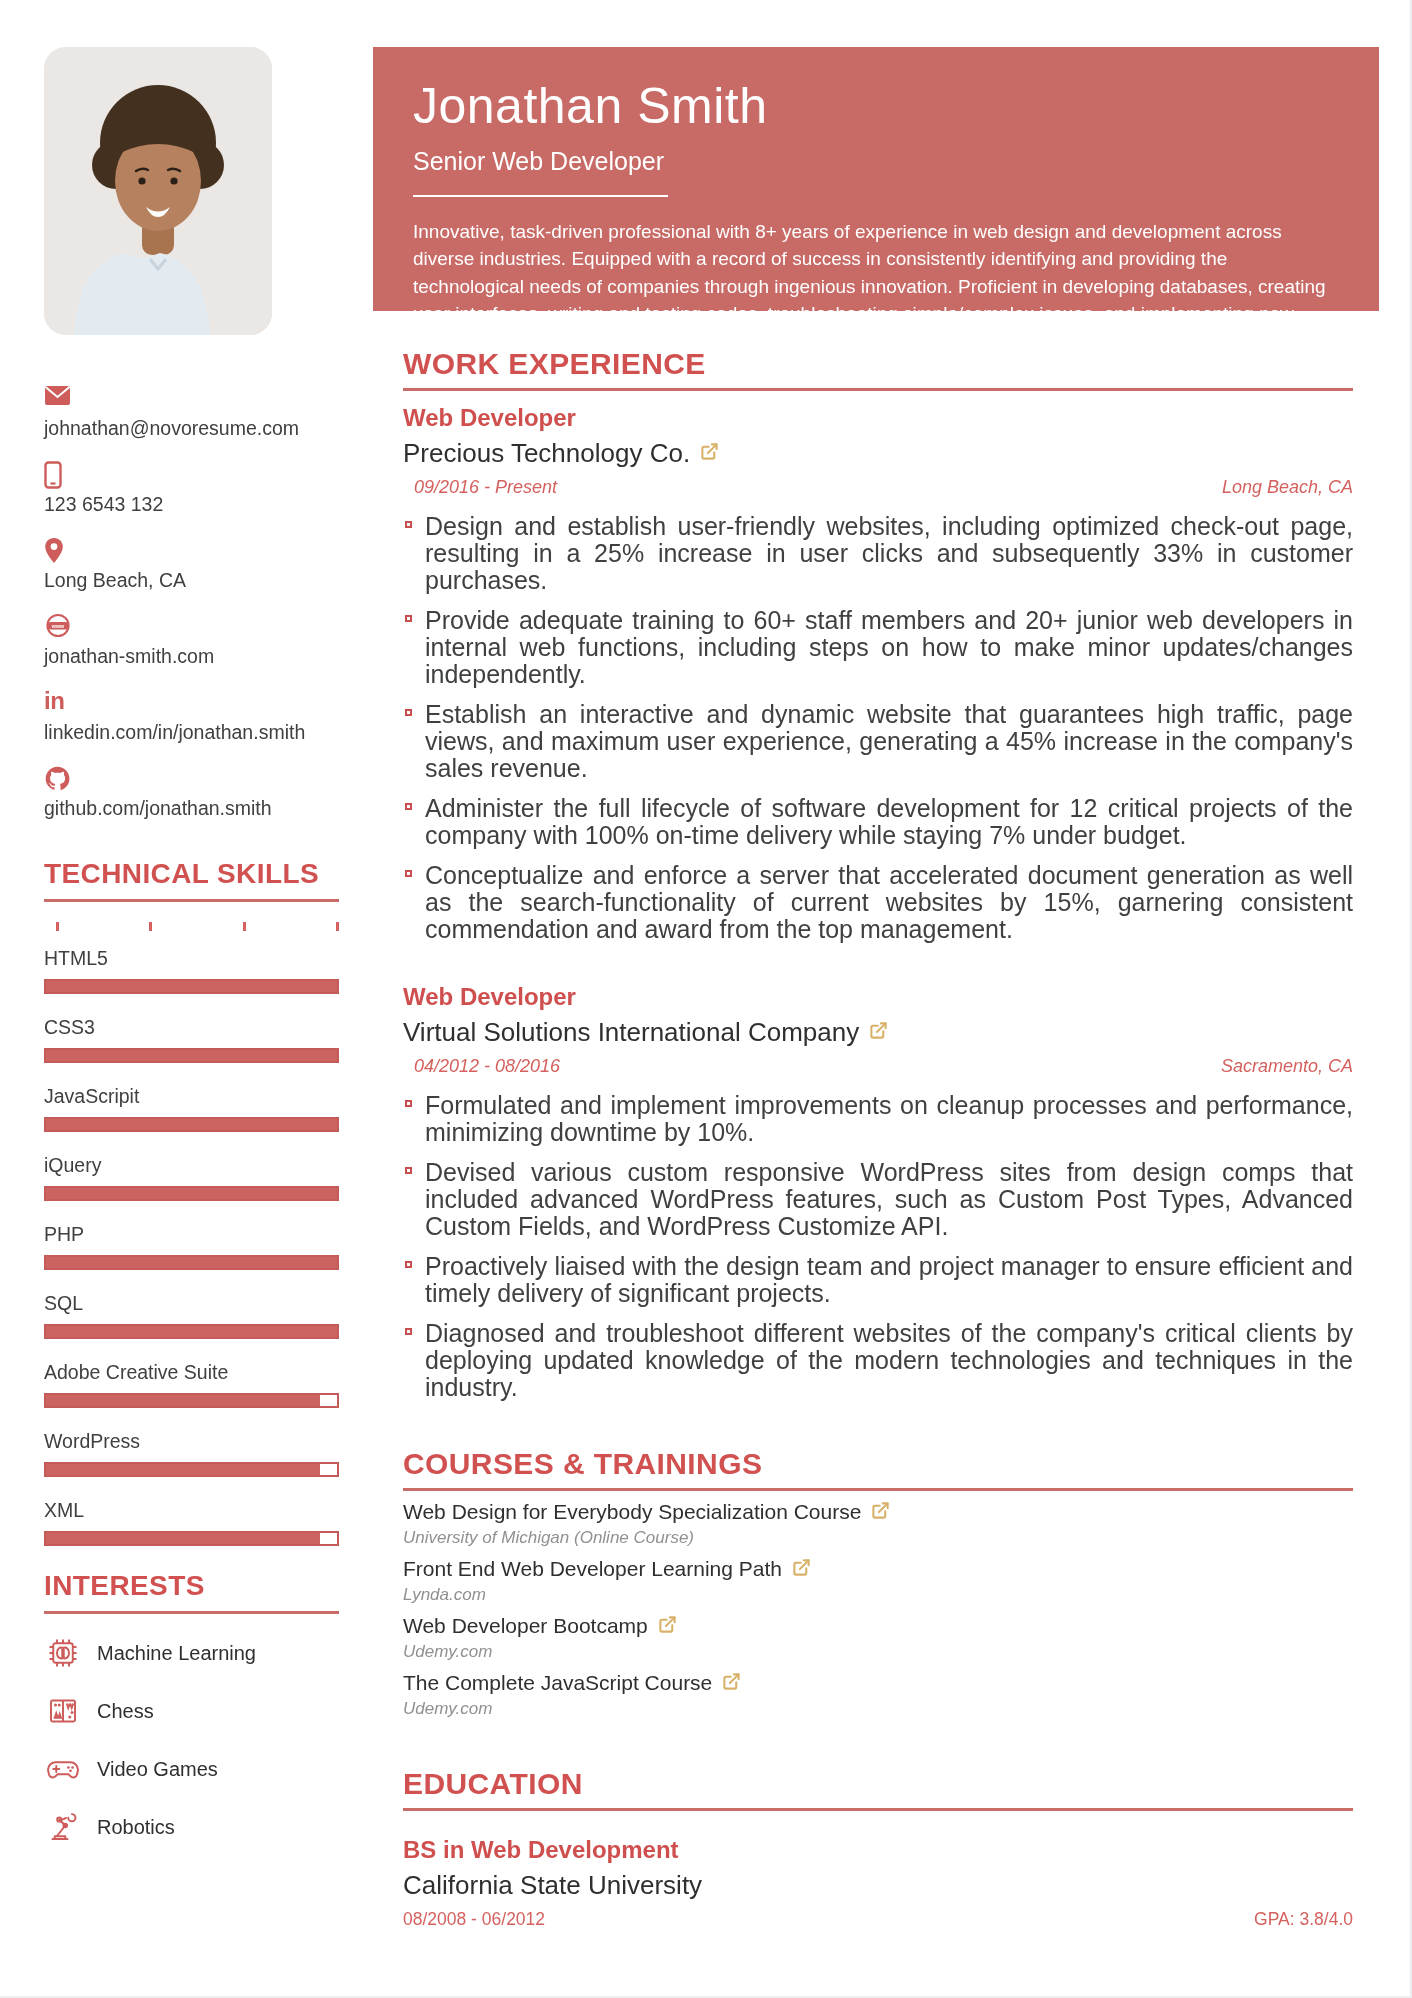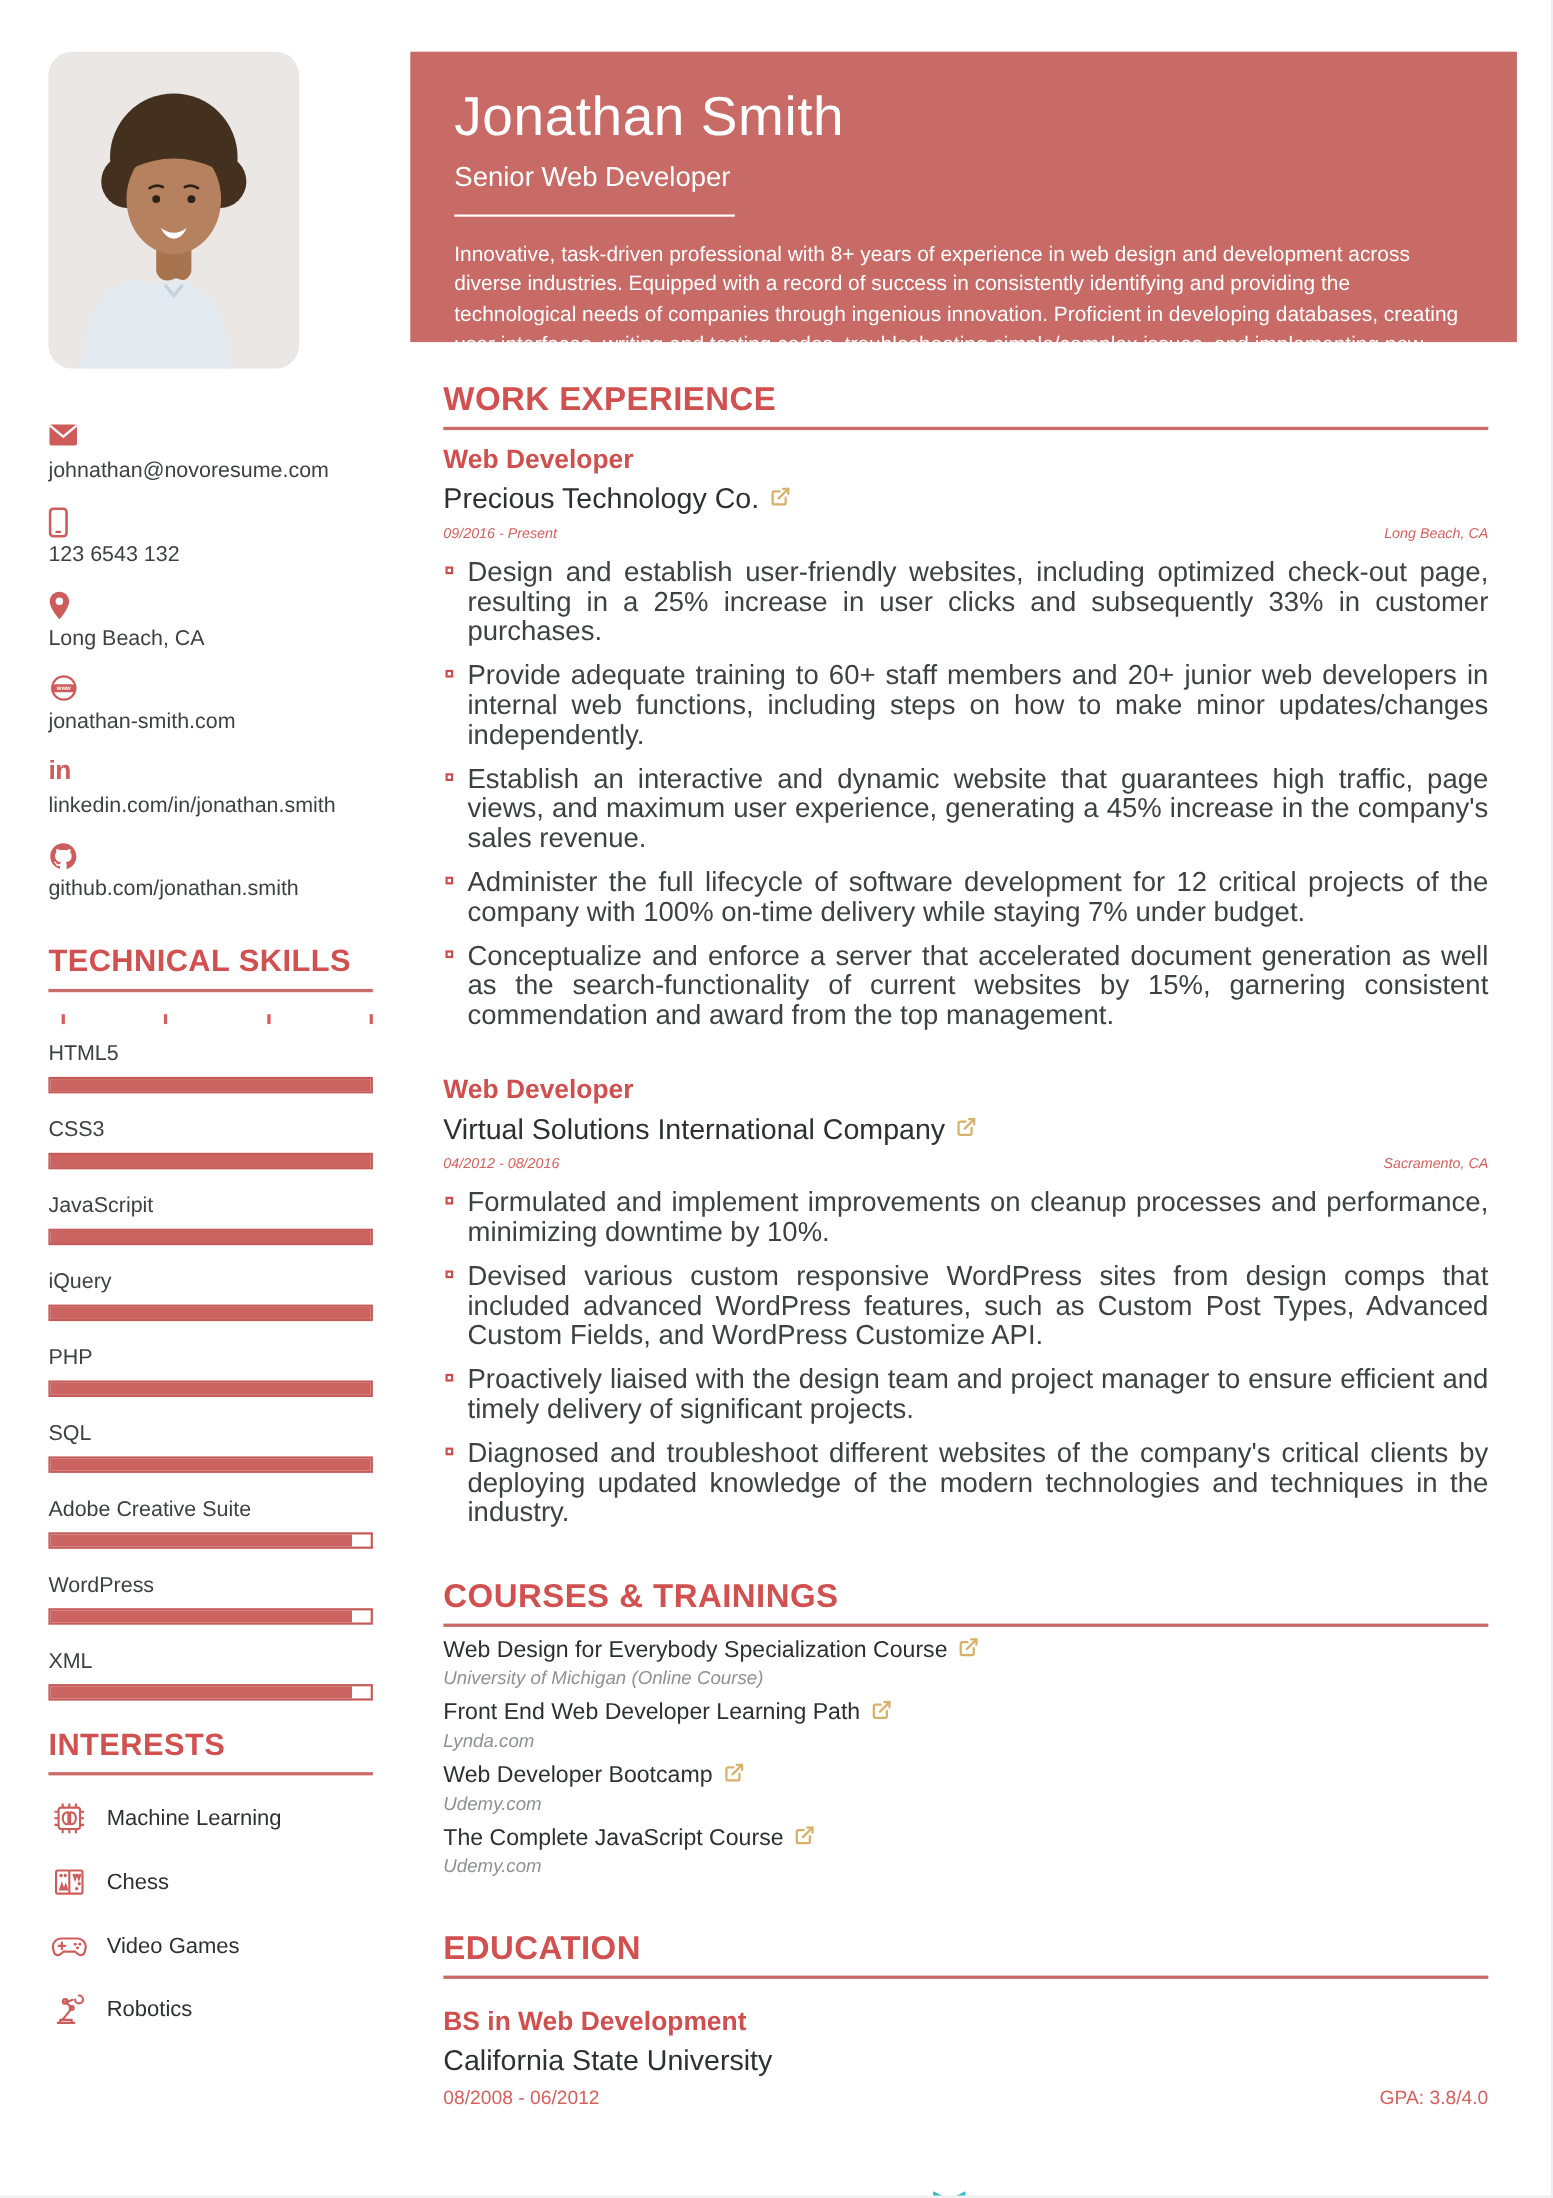--- a/index.html
+++ b/index.html
@@ -50,21 +50,21 @@
   .section { padding:0 26px 0 30px; }
   .section-heading { font-size:30px; font-weight:bold; color:#d05150; letter-spacing:0.4px; }
   .section-rule { height:3px; background:#c96b67; margin-top:7px; }
 
   .work-section { margin-top:36px; }
   .job { margin-top:13px; }
   .job + .job { margin-top:40px; }
   .job-title { font-size:24px; font-weight:bold; color:#cf4f4e; }
   .company-line { margin-top:6px; display:flex; align-items:center; gap:10px; }
   .company-name { font-size:26px; color:#2e2f30; }
-  .job-meta { display:flex; justify-content:space-between; margin-top:8px; font-size:13px; font-style:italic; color:#d4615e; }
+  .job-meta { display:flex; justify-content:space-between; margin-top:8px; font-size:18px; font-style:italic; color:#d4615e;margin-left:11px; }
   .bullets { margin-top:15px; }
   .bullet-item { display:flex; margin-bottom:13px; }
   .bullet-marker { flex:none; width:7px; height:7px; border:2px solid #c94f4e; margin:8px 13px 0 2px; }
   .bullet-text { flex:1; font-size:25px; line-height:27px; text-align:justify; color:#3f4040; }
 
   .courses-section { margin-top:46px; }
   .course-item { margin-top:9px; }
   .course-title-line { display:flex; align-items:center; gap:10px; }
   .course-title { font-size:21px; color:#2e2f30; }
   .course-provider { display:block; font-size:17px; font-style:italic; color:#8f9090; margin-top:4px; }

